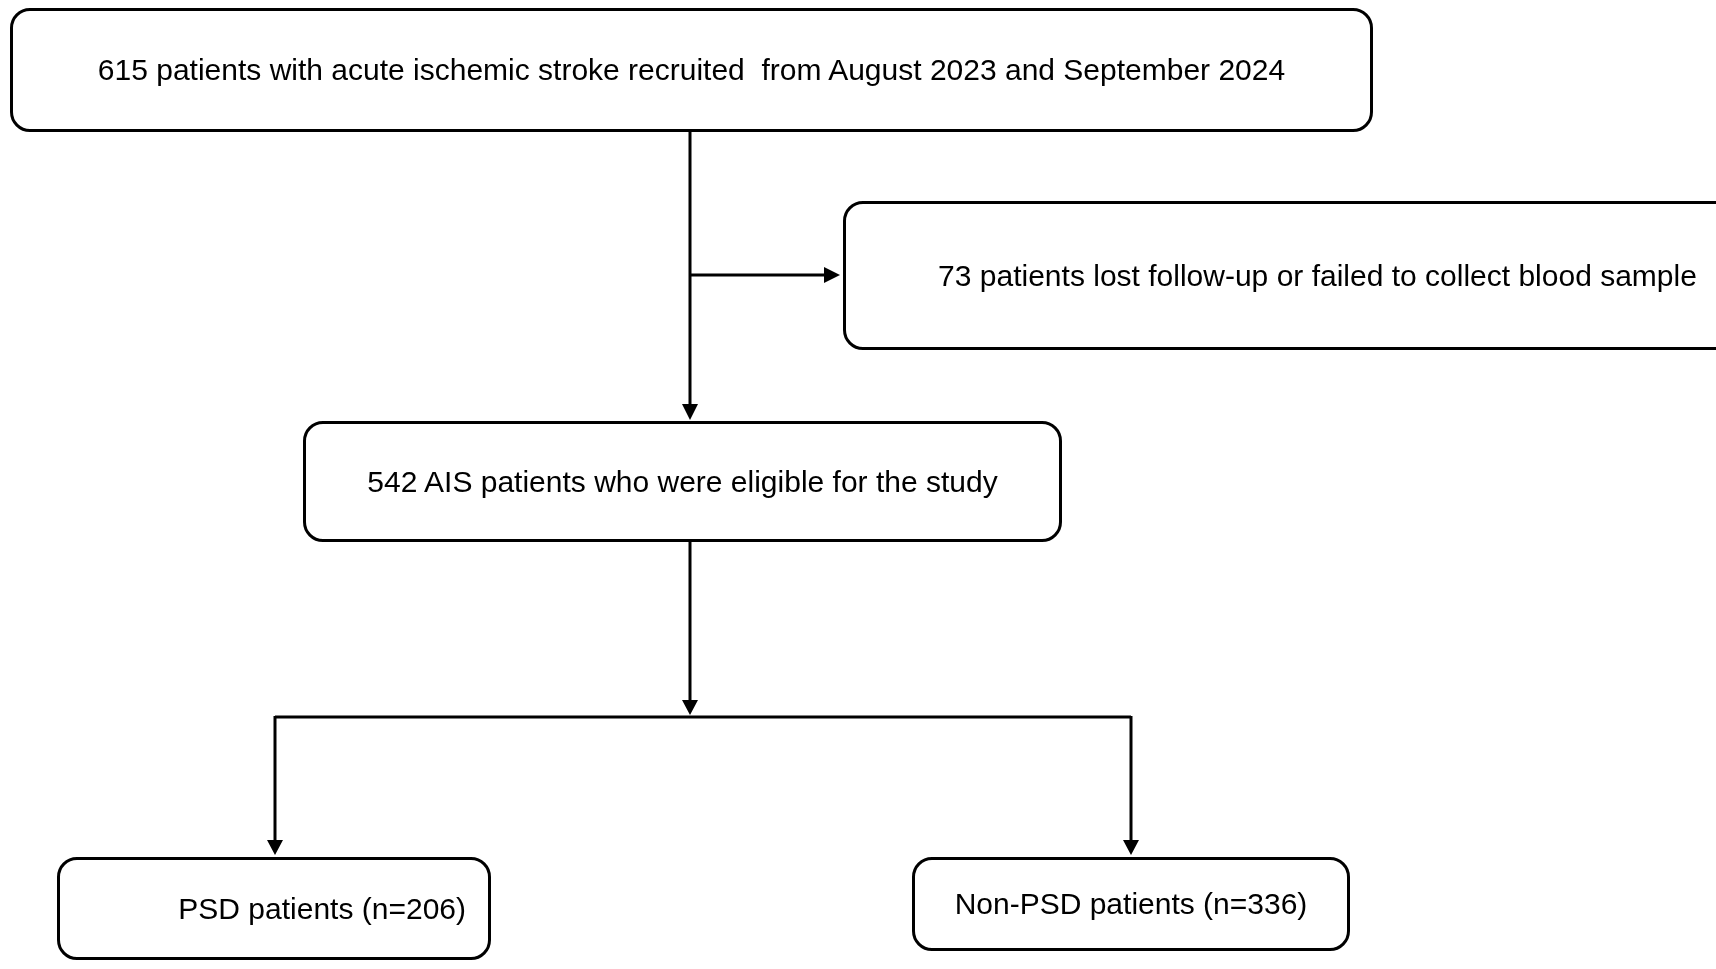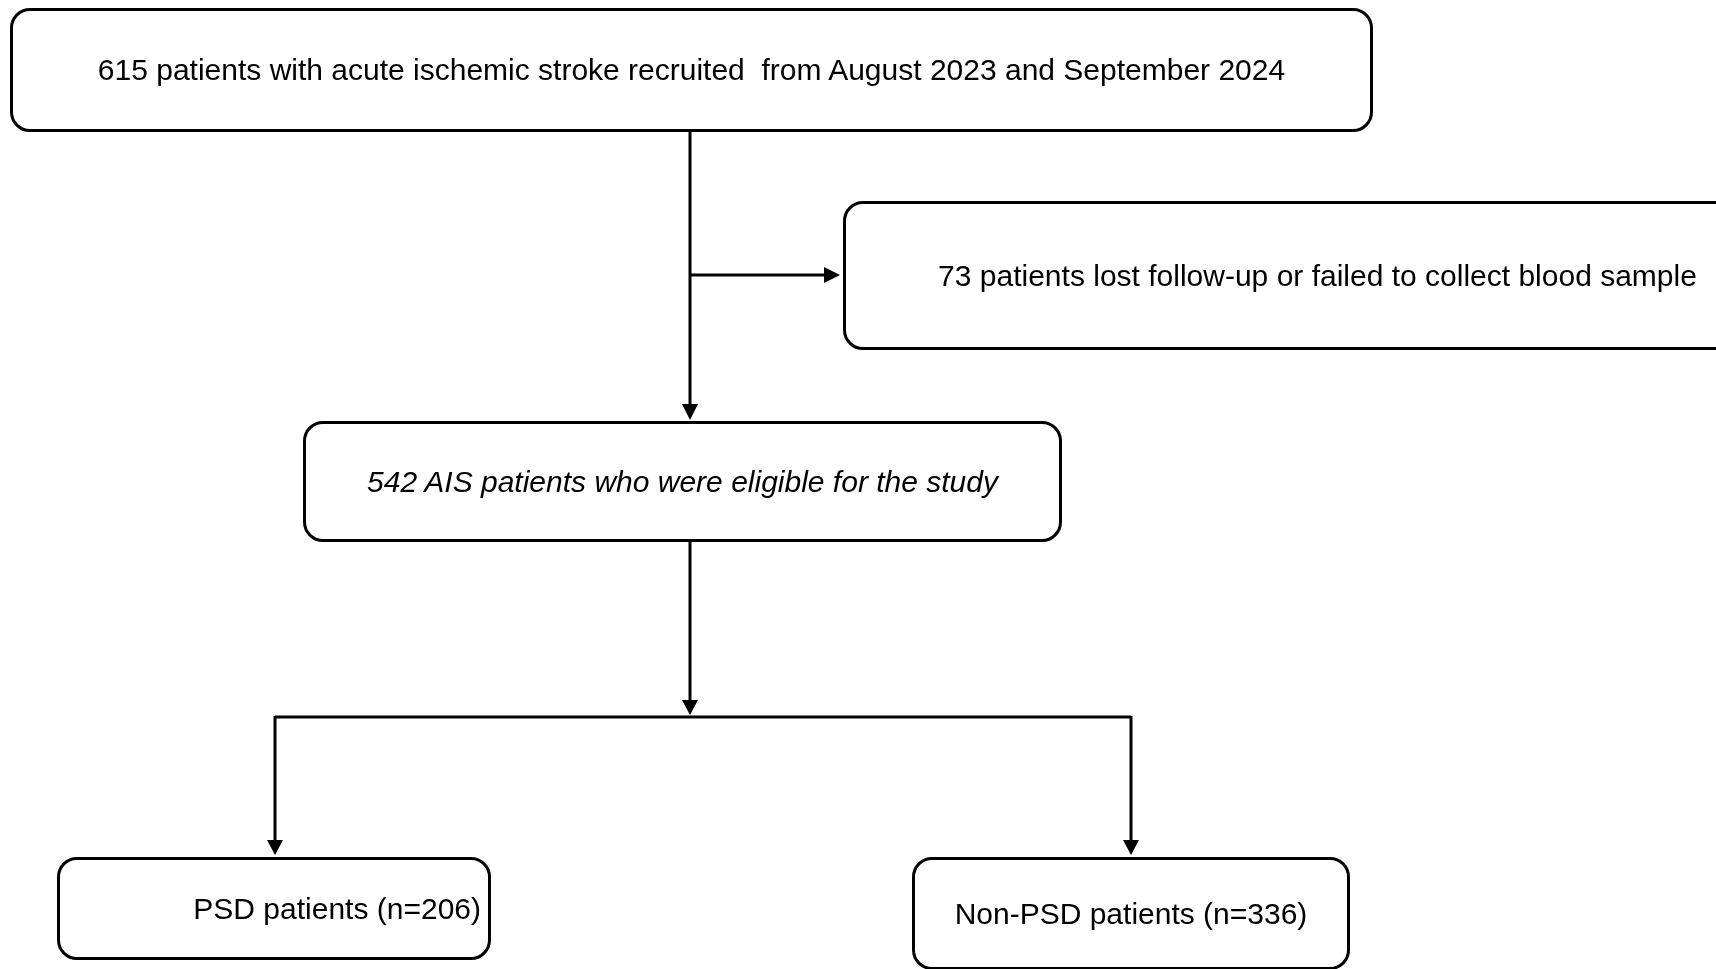--- a/index.html
+++ b/index.html
@@ -25,42 +25,42 @@
   }
   .node {
     position: absolute;
     box-sizing: border-box;
     border: 3px solid #000000;
     border-radius: 20px;
     background: #ffffff;
     display: flex;
     align-items: center;
     justify-content: center;
-    padding: 0 7px;
+    padding: 0 22px;
   }
   .node.align-left {
     justify-content: flex-end;
     padding-left: 20px;
   }
   .node-text {
     font-size: 30px;
     line-height: 1.25;
     color: #000000;
     white-space: pre-wrap;
     text-align: center;
   }
   .node.align-left .node-text {
     text-align: left;
   }
   
   #node-recruited { left: 10px;  top: 8px;   width: 1363px; height: 124px; }
   #node-excluded  { left: 843px; top: 201px; width: 949px;  height: 149px; }
-  #node-eligible  { left: 303px; top: 421px; width: 759px;  height: 121px; font-style: italic; }
+  #node-eligible  { left: 303px; top: 421px; width: 759px;  height: 121px; }
   #node-psd       { left: 57px;  top: 857px; width: 434px;  height: 103px; }
-  #node-non-psd   { left: 912px; top: 857px; width: 438px;  height: 113px; }
+  #node-non-psd   { left: 912px; top: 857px; width: 438px;  height: 94px; }
 </style>
 </head>
 <body>
 
 <div class="canvas">
 
   <svg class="connectors" viewBox="0 0 1716 969" xmlns="http://www.w3.org/2000/svg">
 
     <line x1="690" y1="132" x2="690" y2="404" stroke="#000000" stroke-width="3"></line>
     <polygon points="682,404 698,404 690,420" fill="#000000"></polygon>

